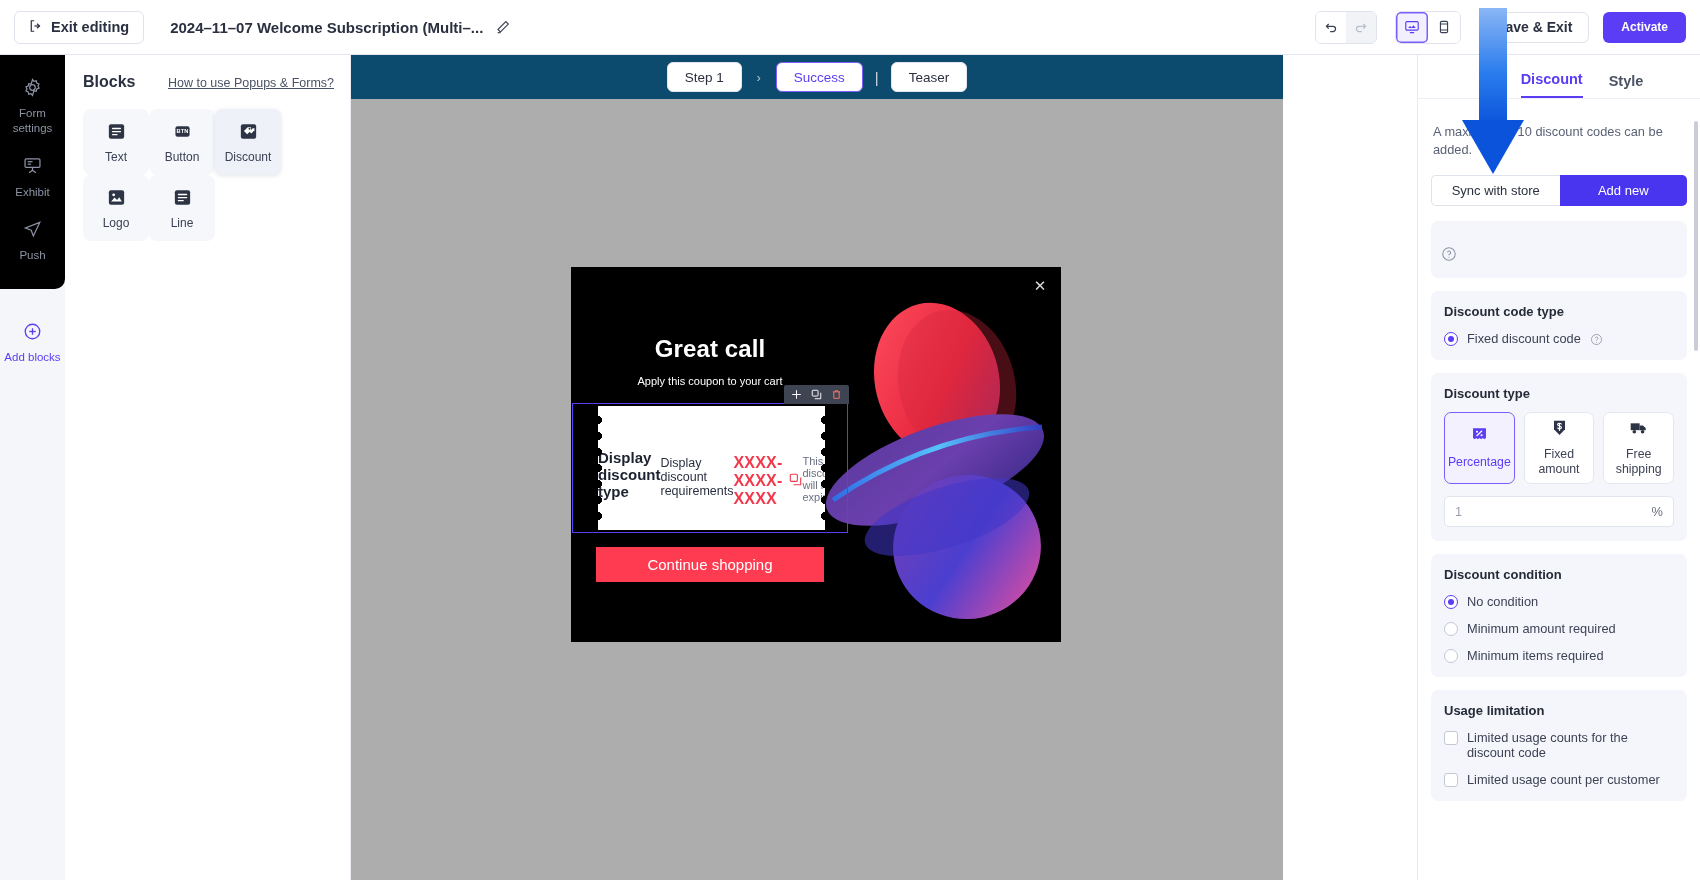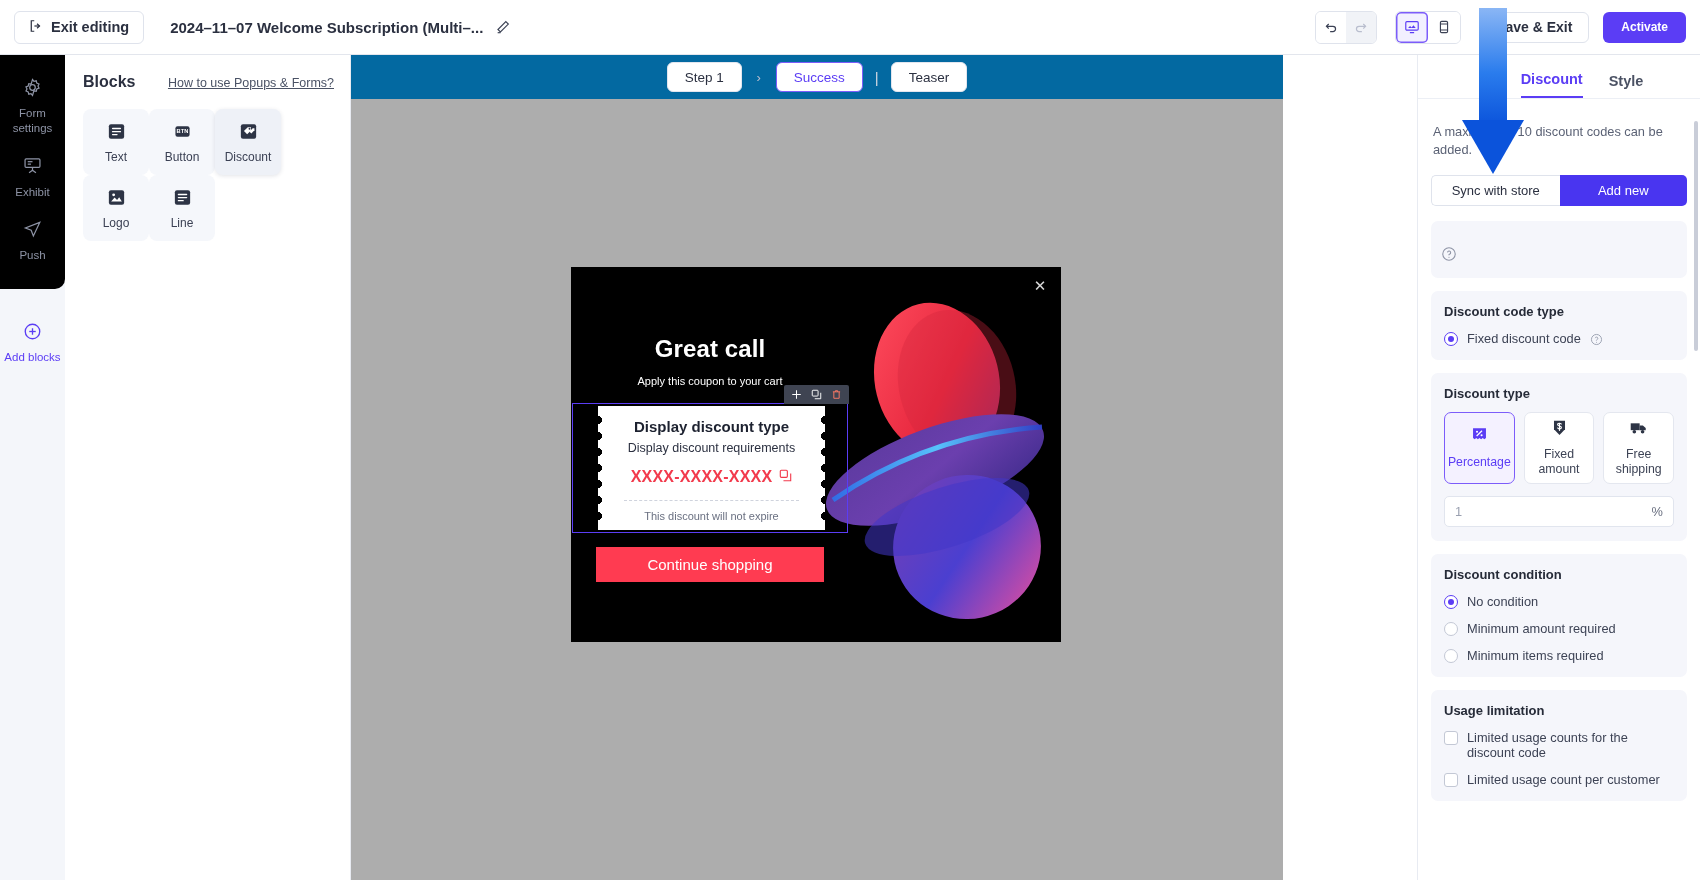--- a/index.html
+++ b/index.html
@@ -102,21 +102,21 @@
     display: flex; flex-direction: column; align-items: center; justify-content: center;
     gap: 7px; cursor: pointer;
     font-size: 12px; color: #3b4154;
   }
   .block-card.sel { background: #eef1f7; box-shadow: 0 1px 4px rgba(40,50,80,.13); }
   .block-ico { width: 22px; height: 22px; display:flex; align-items:center; justify-content:center;}
 
   
   .canvas-topbar {
     position: absolute; left: 351px; top: 55px; width: 932px; height: 44px;
-    background: #0369a1; display: flex; align-items: center; justify-content: center; gap: 0;
+    background: #0c4a6e; display: flex; align-items: center; justify-content: center; gap: 0;
   }
   .step-chip {
     height: 30px; padding: 0 17px; border-radius: 6px; background: #fff;
     border: 1px solid #e2e5ee; display: flex; align-items: center;
     font-size: 13.5px; color: #2b3040; cursor: pointer;
   }
   .step-chip.active { border-color: #7c5cfa; color: #5b3df5; }
   .chev-sep { width: 34px; text-align: center; color: #b9bece; font-size: 13px; }
   .pipe-sep { width: 28px; text-align: center; color: #d3d7e2; font-size: 15px; }
 
@@ -152,21 +152,21 @@
   }
   .coupon-toolbar {
     position: absolute; right: -1.5px; top: -19px; height: 19px;
     background: #3f4452; display: flex; align-items: center; gap: 9px;
     padding: 0 7px; border-radius: 2px 2px 0 0;
   }
   .coupon-toolbar span { cursor: pointer; display:flex; align-items:center;}
   .coupon {
     position: absolute; left: 25px; top: 2px; width: 227px; height: 124px;
     background: #fff;
-    display: flex; flex-direction: column; align-items: center;
+    display: flex; align-items: center;
     padding-top: 12px;
     -webkit-mask-image: radial-gradient(circle 4px at 0 14px, transparent 98%, #000 100%),
       radial-gradient(circle 4px at 0 30px, transparent 98%, #000 100%),
       radial-gradient(circle 4px at 0 46px, transparent 98%, #000 100%),
       radial-gradient(circle 4px at 0 62px, transparent 98%, #000 100%),
       radial-gradient(circle 4px at 0 78px, transparent 98%, #000 100%),
       radial-gradient(circle 4px at 0 94px, transparent 98%, #000 100%),
       radial-gradient(circle 4px at 0 110px, transparent 98%, #000 100%),
       radial-gradient(circle 4px at 227px 14px, transparent 98%, #000 100%),
       radial-gradient(circle 4px at 227px 30px, transparent 98%, #000 100%),

